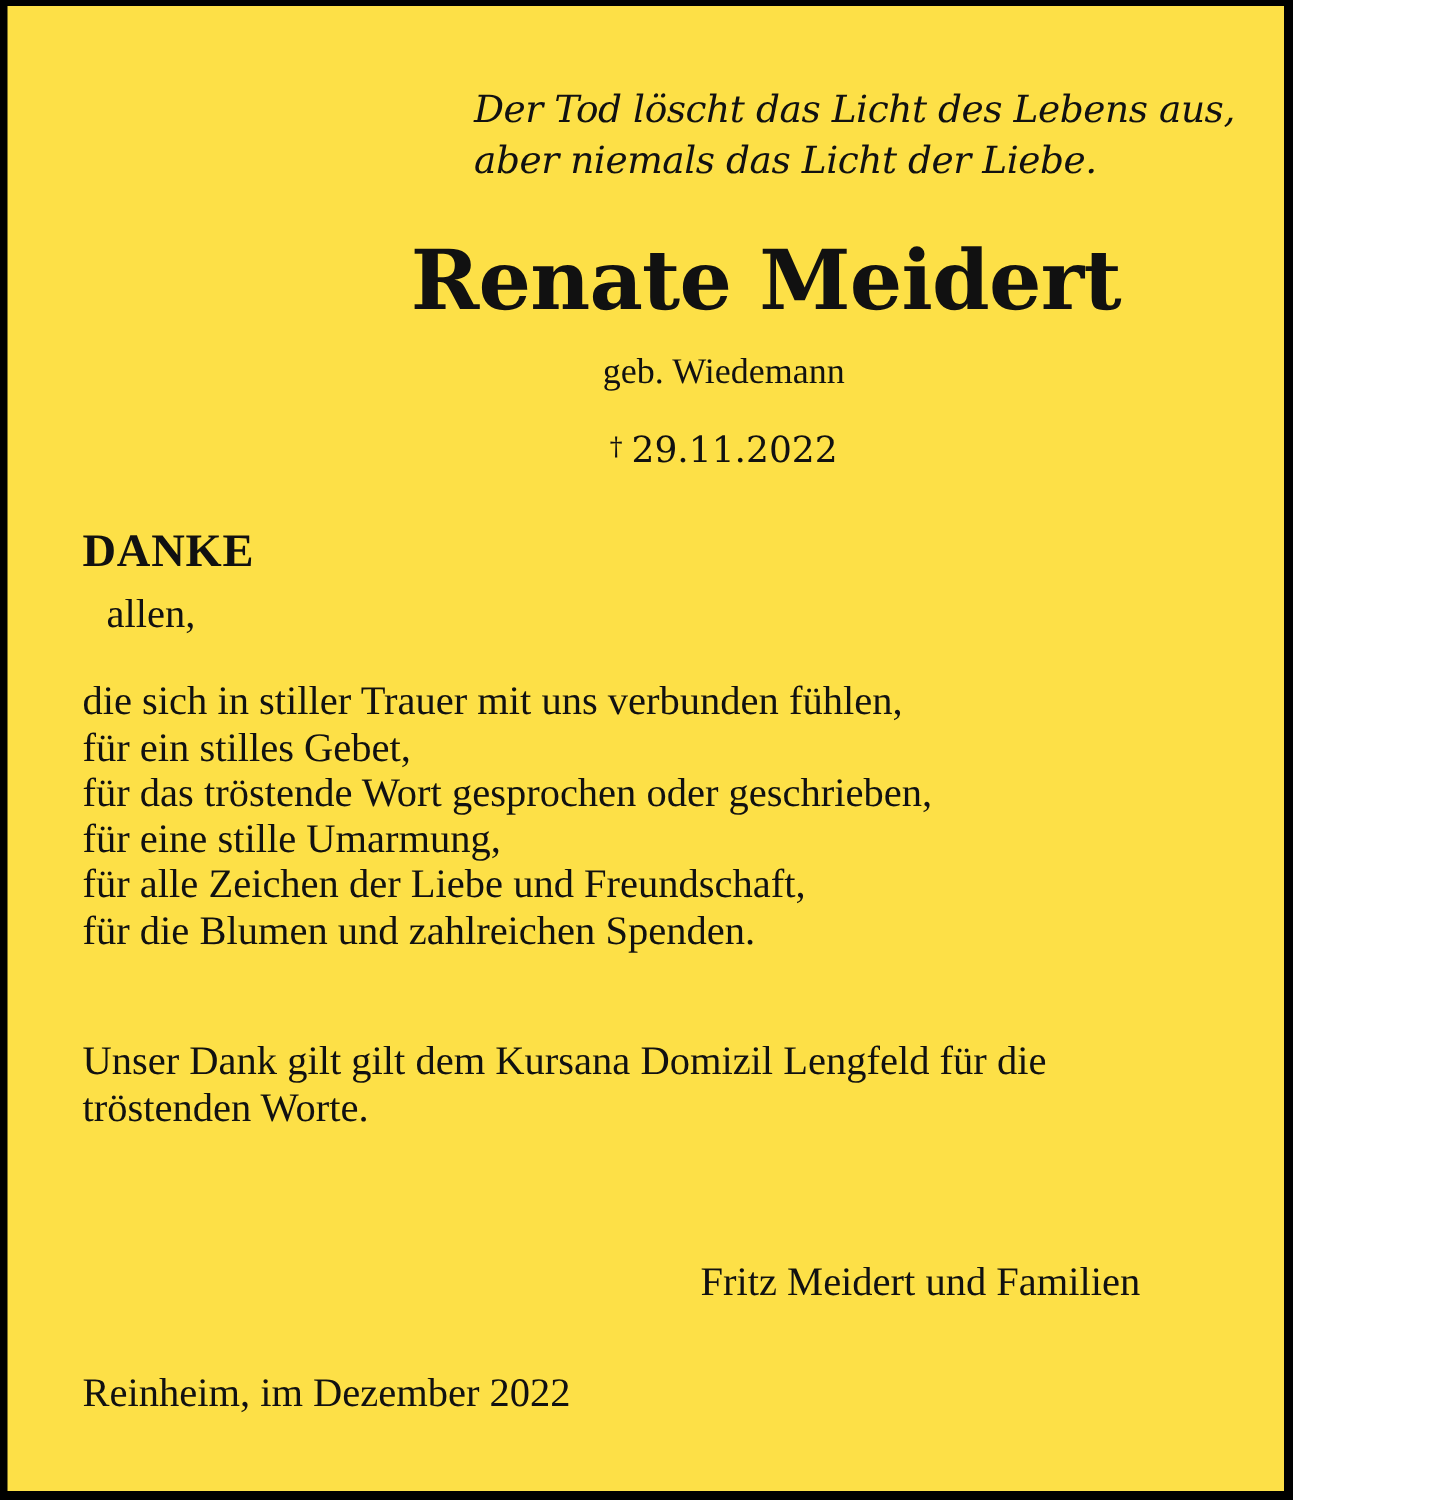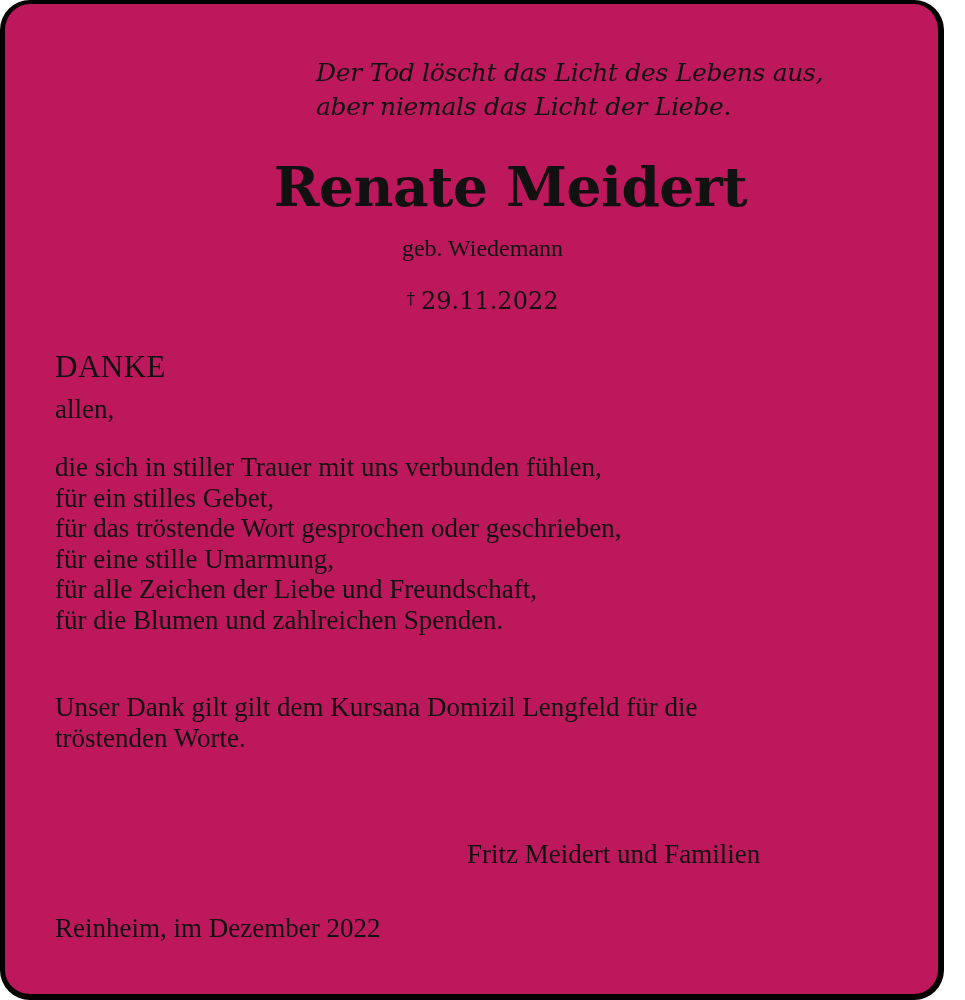--- a/index.html
+++ b/index.html
@@ -1,26 +1,25 @@
 <!DOCTYPE html>
 <html><head>
 <meta charset="utf-8">
 <style>
   html, body { margin: 0; padding: 0; background: #fff; }
   body { width: 965px; height: 1000px; overflow: hidden; }
   .frame {
     position: absolute; left: 0; top: 0;
-    width: 944px; height: 1000px;
+    width: 862px; height: 1000px;
     box-sizing: border-box;
     border-style: solid; border-color: #000;
     border-width: 4px 6px 6px 5px;
-    background: #be185d;
+    background: #fde047;
     color: #111;
     font-family: "DejaVu Serif", "Liberation Serif", serif;
-    border-radius: 30px;
   }
   .abs { position: absolute; white-space: nowrap; margin: 0; }
   .motto {
     left: 311px; top: 52px;
     font-style: italic; font-size: 25px; line-height: 34px;
     font-family: "DejaVu Serif", serif;
     letter-spacing: -0.3px;
   }
   .name {
     left: 0; width: 955px; top: 150px; text-align: center;
@@ -33,29 +32,29 @@
     font-family: "Liberation Serif", serif;
   }
   .death {
     left: 0; width: 955px; top: 278px; text-align: center;
     font-size: 24px; line-height: 32px;
     font-family: "DejaVu Serif", serif;
   }
   .death .cross { font-size: 17px; vertical-align: 5px; margin-right: 6px; }
   .danke-h {
     left: 50px; top: 343px;
-    font-weight: normal; font-size: 31px; line-height: 40px;
+    font-weight: bold; font-size: 31px; line-height: 40px;
     font-family: "Liberation Serif", serif; letter-spacing: 0.5px;
   }
   .body-text {
     left: 50px;
     font-size: 27px; line-height: 30.5px;
     font-family: "Liberation Serif", serif;
   }
-  .allen { top: 390px; }
+  .allen { top: 390px; margin-left: 16px; }
   .list { top: 448px; }
   .list div, .para div { white-space: nowrap; }
   .para { top: 688px; line-height: 31px; }
   .signature {
     left: 462px; top: 833px;
     font-size: 27px; line-height: 34px;
     font-family: "Liberation Serif", serif;
   }
   .place {
     left: 50px; top: 907px;

